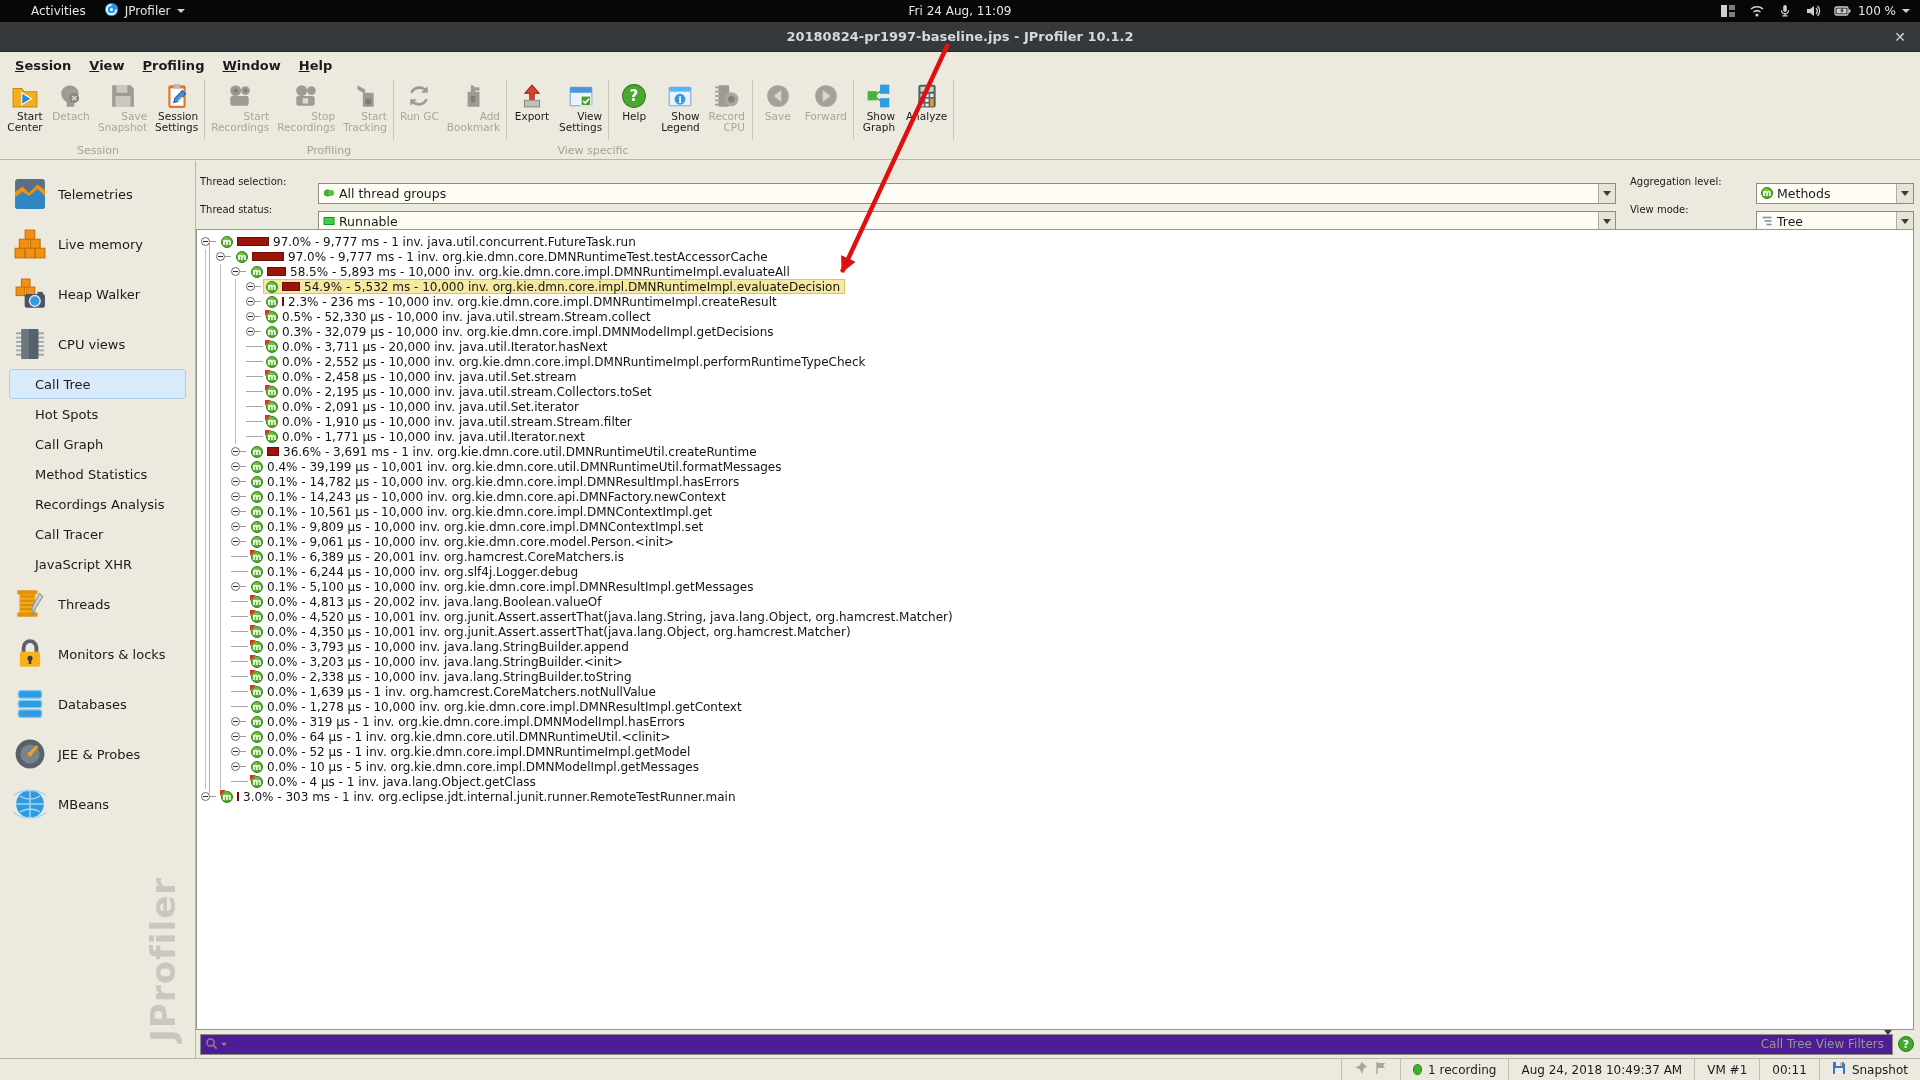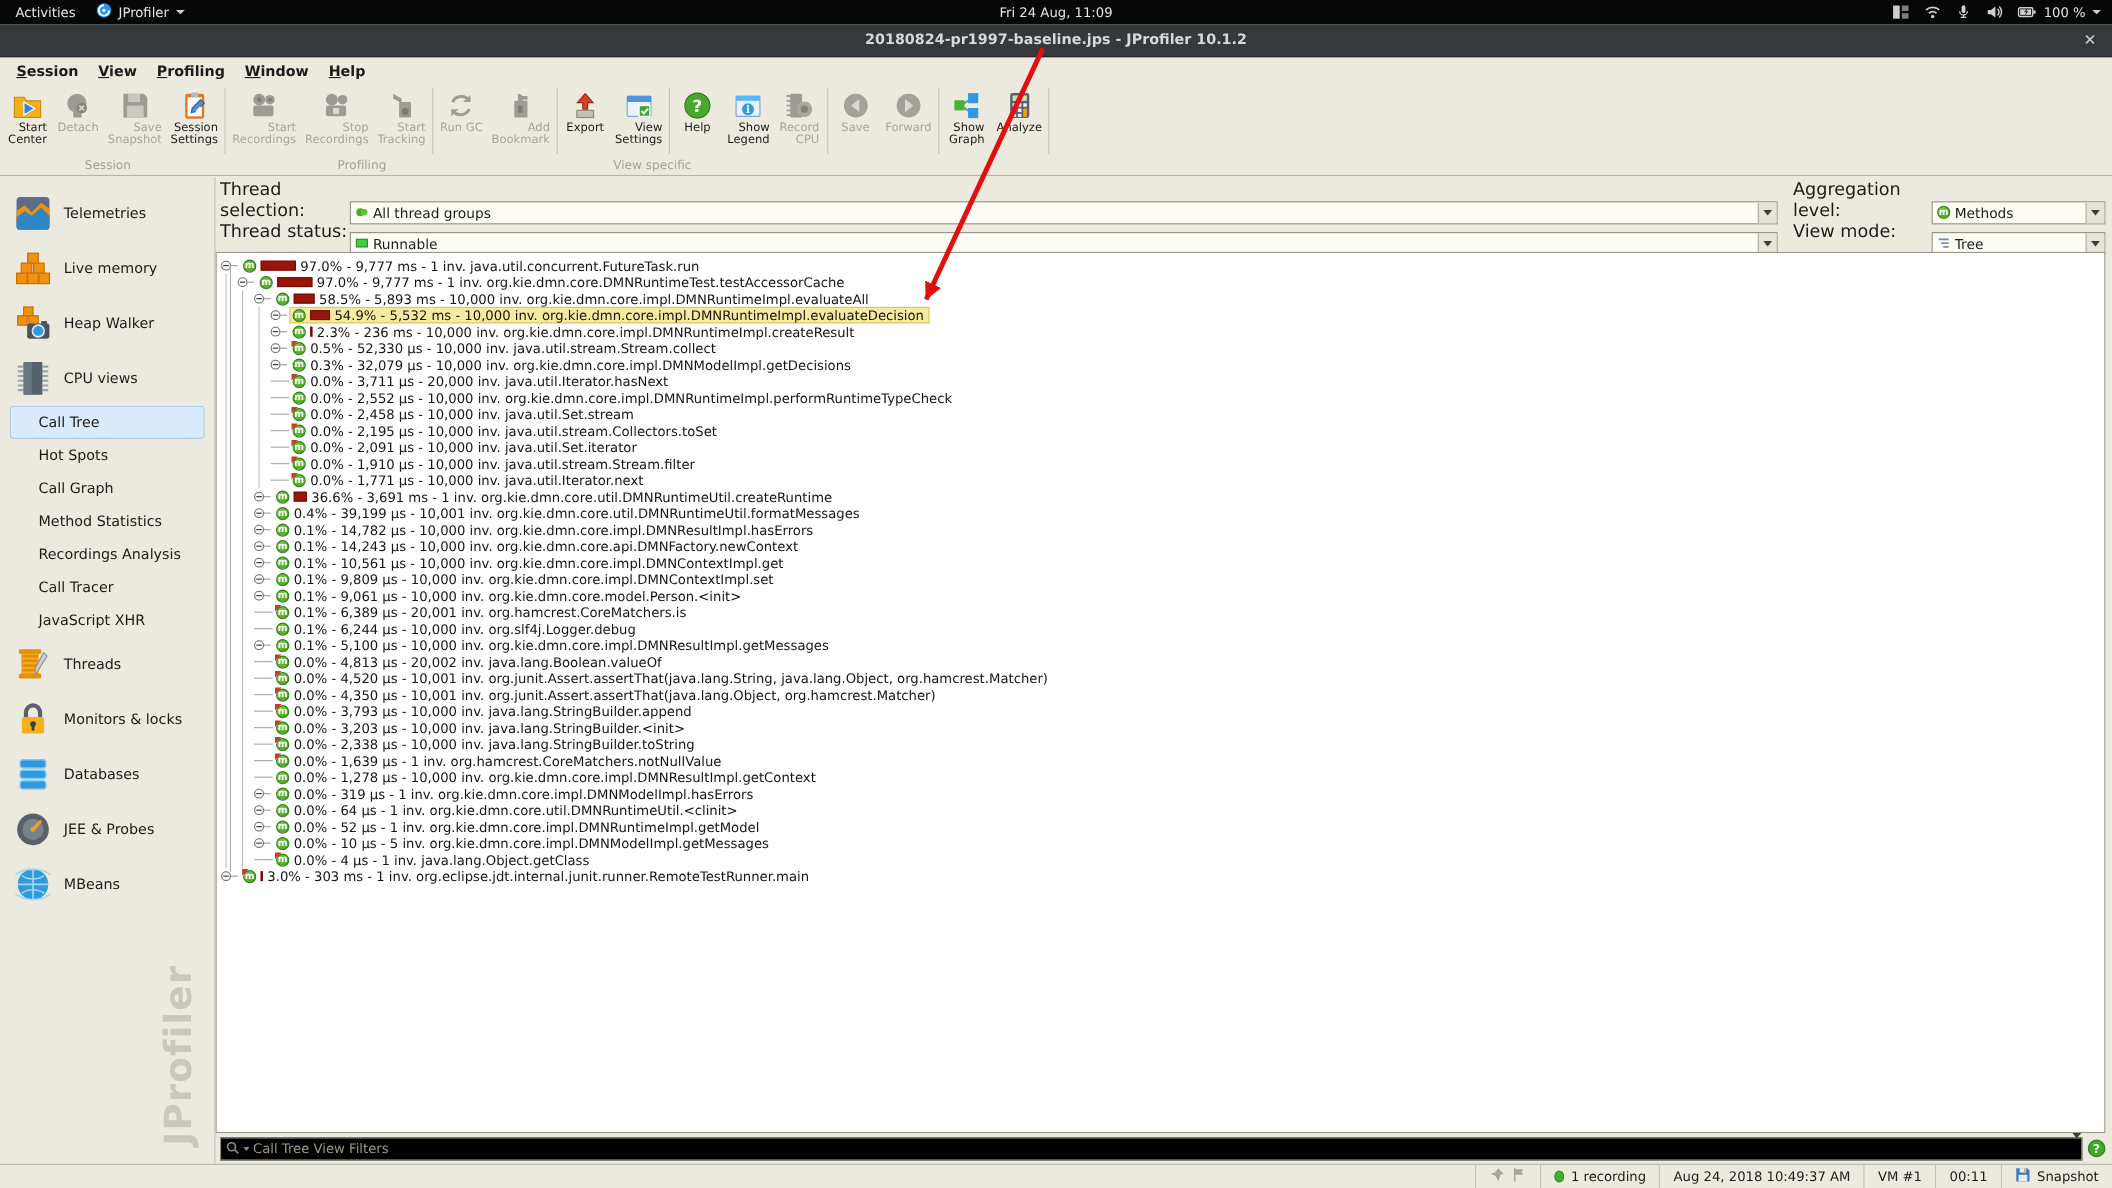--- a/index.html
+++ b/index.html
@@ -3,21 +3,21 @@
 <meta charset="utf-8">
 <style>
   html,body{margin:0;padding:0;background:#444;}
   *{box-sizing:border-box;}
   #screen{position:relative;width:1920px;height:1080px;overflow:hidden;
     font-family:"DejaVu Sans","Liberation Sans",sans-serif;background:#eceade;}
 
   
   .gnome-bar{position:absolute;top:0;left:0;width:1920px;height:22px;background:#070707;
     color:#e6e6e6;font-size:12px;display:flex;align-items:center;}
-  .gb-left{display:flex;align-items:center;gap:18px;padding-left:14px;}
+  .gb-left{display:flex;align-items:center;gap:18px;padding-left:31px;}
   .gb-item{display:flex;align-items:center;gap:6px;cursor:default;}
   .gb-clock{position:absolute;left:0;right:0;text-align:center;pointer-events:none;}
   .gb-right{position:absolute;right:10px;top:0;height:22px;display:flex;align-items:center;gap:13px;}
   .gb-right svg{display:block;}
   .caret{width:0;height:0;border-left:4px solid transparent;border-right:4px solid transparent;border-top:4px solid #cfcfcf;display:inline-block;}
 
   
   .titlebar{position:absolute;top:22px;left:0;width:1920px;height:30px;background:#35393c;
     border-bottom:1px solid #23262a;}
   .titlebar .title{position:absolute;left:0;right:0;top:0;height:30px;line-height:30px;text-align:center;
@@ -54,21 +54,21 @@
   .side-item.minor{height:30px;margin:0 9px;padding-left:25px;font-size:13px;color:#1b1b1b;border:1px solid transparent;border-radius:3px;}
   .side-item.minor.selected{background:#d9eafa;border-color:#aecde8;}
   .watermark{position:absolute;bottom:16px;right:12px;writing-mode:vertical-rl;transform:rotate(180deg);
     font-size:34px;font-weight:bold;color:#c9c8be;letter-spacing:1px;}
 
   .content{position:relative;flex:1;display:flex;flex-direction:column;background:#eceade;}
 
   
   .controls{padding:8px 6px 4px 4px;}
   .ctrl-row{display:flex;align-items:center;height:24px;margin-bottom:4px;}
-  .ctrl-label{width:118px;font-size:16px;color:#1b1b1b;flex:none;}
+  .ctrl-label{width:118px;font-size:10px;color:#1b1b1b;flex:none;}
   .ctrl-label.right{width:126px;margin-left:14px;}
   .combo{display:flex;align-items:center;height:21px;border:1px solid #8d8d82;background:#fdfcf5;margin-top:24px;}
   .combo.grow{flex:1;}
   .combo.fixed{width:158px;flex:none;}
   .combo .c-icn{margin:0 4px 0 4px;display:flex;align-items:center;}
   .combo .c-text{font-size:12.5px;color:#1b1b1b;flex:1;white-space:nowrap;overflow:hidden;}
   .combo .c-btn{width:17px;height:19px;border-left:1px solid #b1afa1;background:#e6e4d6;display:flex;
     align-items:center;justify-content:center;flex:none;}
   .tri-down{width:0;height:0;border-left:4px solid transparent;border-right:4px solid transparent;border-top:5px solid #3c3c3c;}
 
@@ -88,21 +88,21 @@
   .m-icon{position:relative;width:12px;height:12px;border-radius:50%;flex:none;
     background:radial-gradient(circle at 35% 30%,#7ecb43,#3f9e1e);border:1px solid #2f7d15;
     color:#fff;font-size:8.5px;font-weight:bold;line-height:11px;text-align:center;}
   .m-icon.marked::before{content:'';position:absolute;left:-2px;top:-2px;width:0;height:0;
     border-top:6px solid #d03a20;border-right:6px solid transparent;}
   .hotbar{height:9px;background:#9b150b;border:1px solid #6f0d05;flex:none;}
   .row-text{color:#141414;}
 
   
   .filter-bar{height:28px;display:flex;align-items:center;padding:0 6px 0 4px;gap:5px;}
-  .filter-box{flex:1;height:21px;border:1px solid #8d8d82;background:#000000;display:flex;align-items:center;}
+  .filter-box{flex:1;height:21px;border:1px solid #8d8d82;background:#4c1d95;display:flex;align-items:center;text-align:right;}
   .filter-box .c-icn{margin:0 2px 0 4px;display:flex;align-items:center;gap:1px;}
   .filter-placeholder{flex:1;font-size:12px;color:#9a988c;}
   .help-round{width:16px;height:16px;border-radius:50%;background:#44a62c;border:1px solid #2f7d1a;
     color:#fff;font-size:11px;font-weight:bold;text-align:center;line-height:15px;flex:none;}
 
   
   .statusbar{position:absolute;bottom:0;left:0;width:1920px;height:22px;background:#eceade;
     border-top:1px solid #b7b5a6;display:flex;align-items:center;font-size:12px;color:#1b1b1b;}
   .sb-spacer{flex:1;}
   .sb-seg{height:22px;display:flex;align-items:center;gap:6px;padding:0 12px;border-left:1px solid #c3c1b2;}

